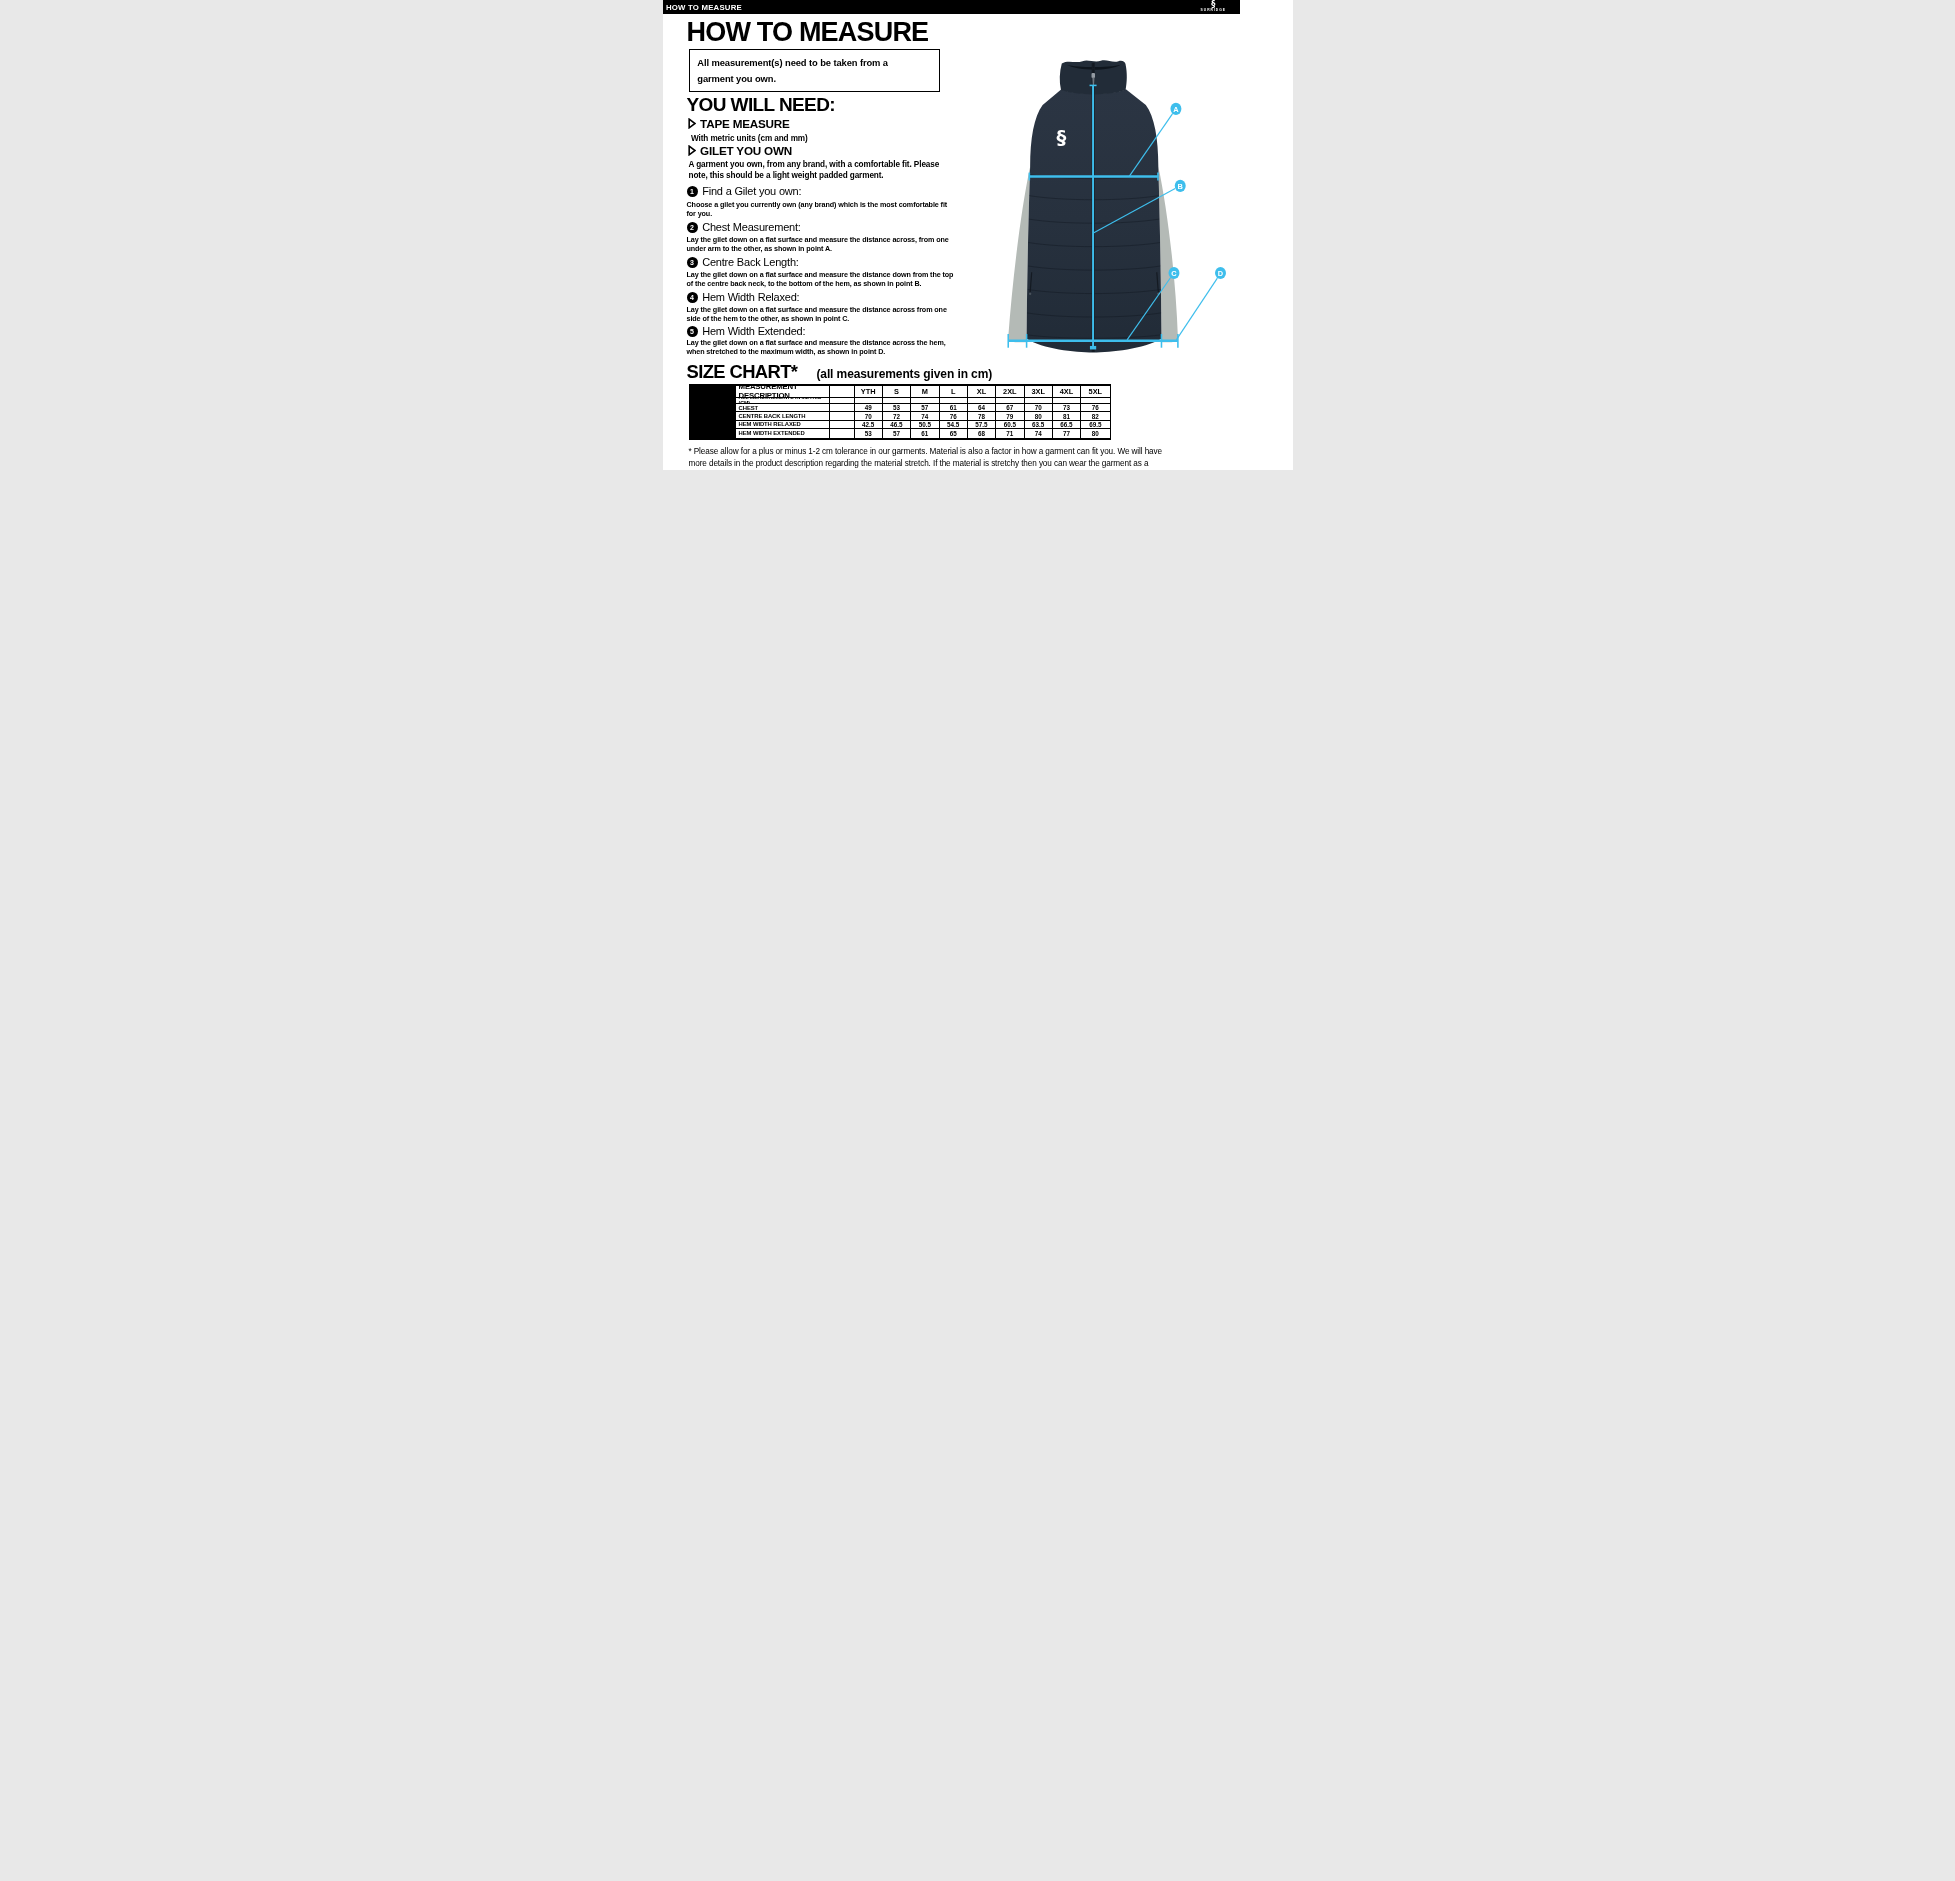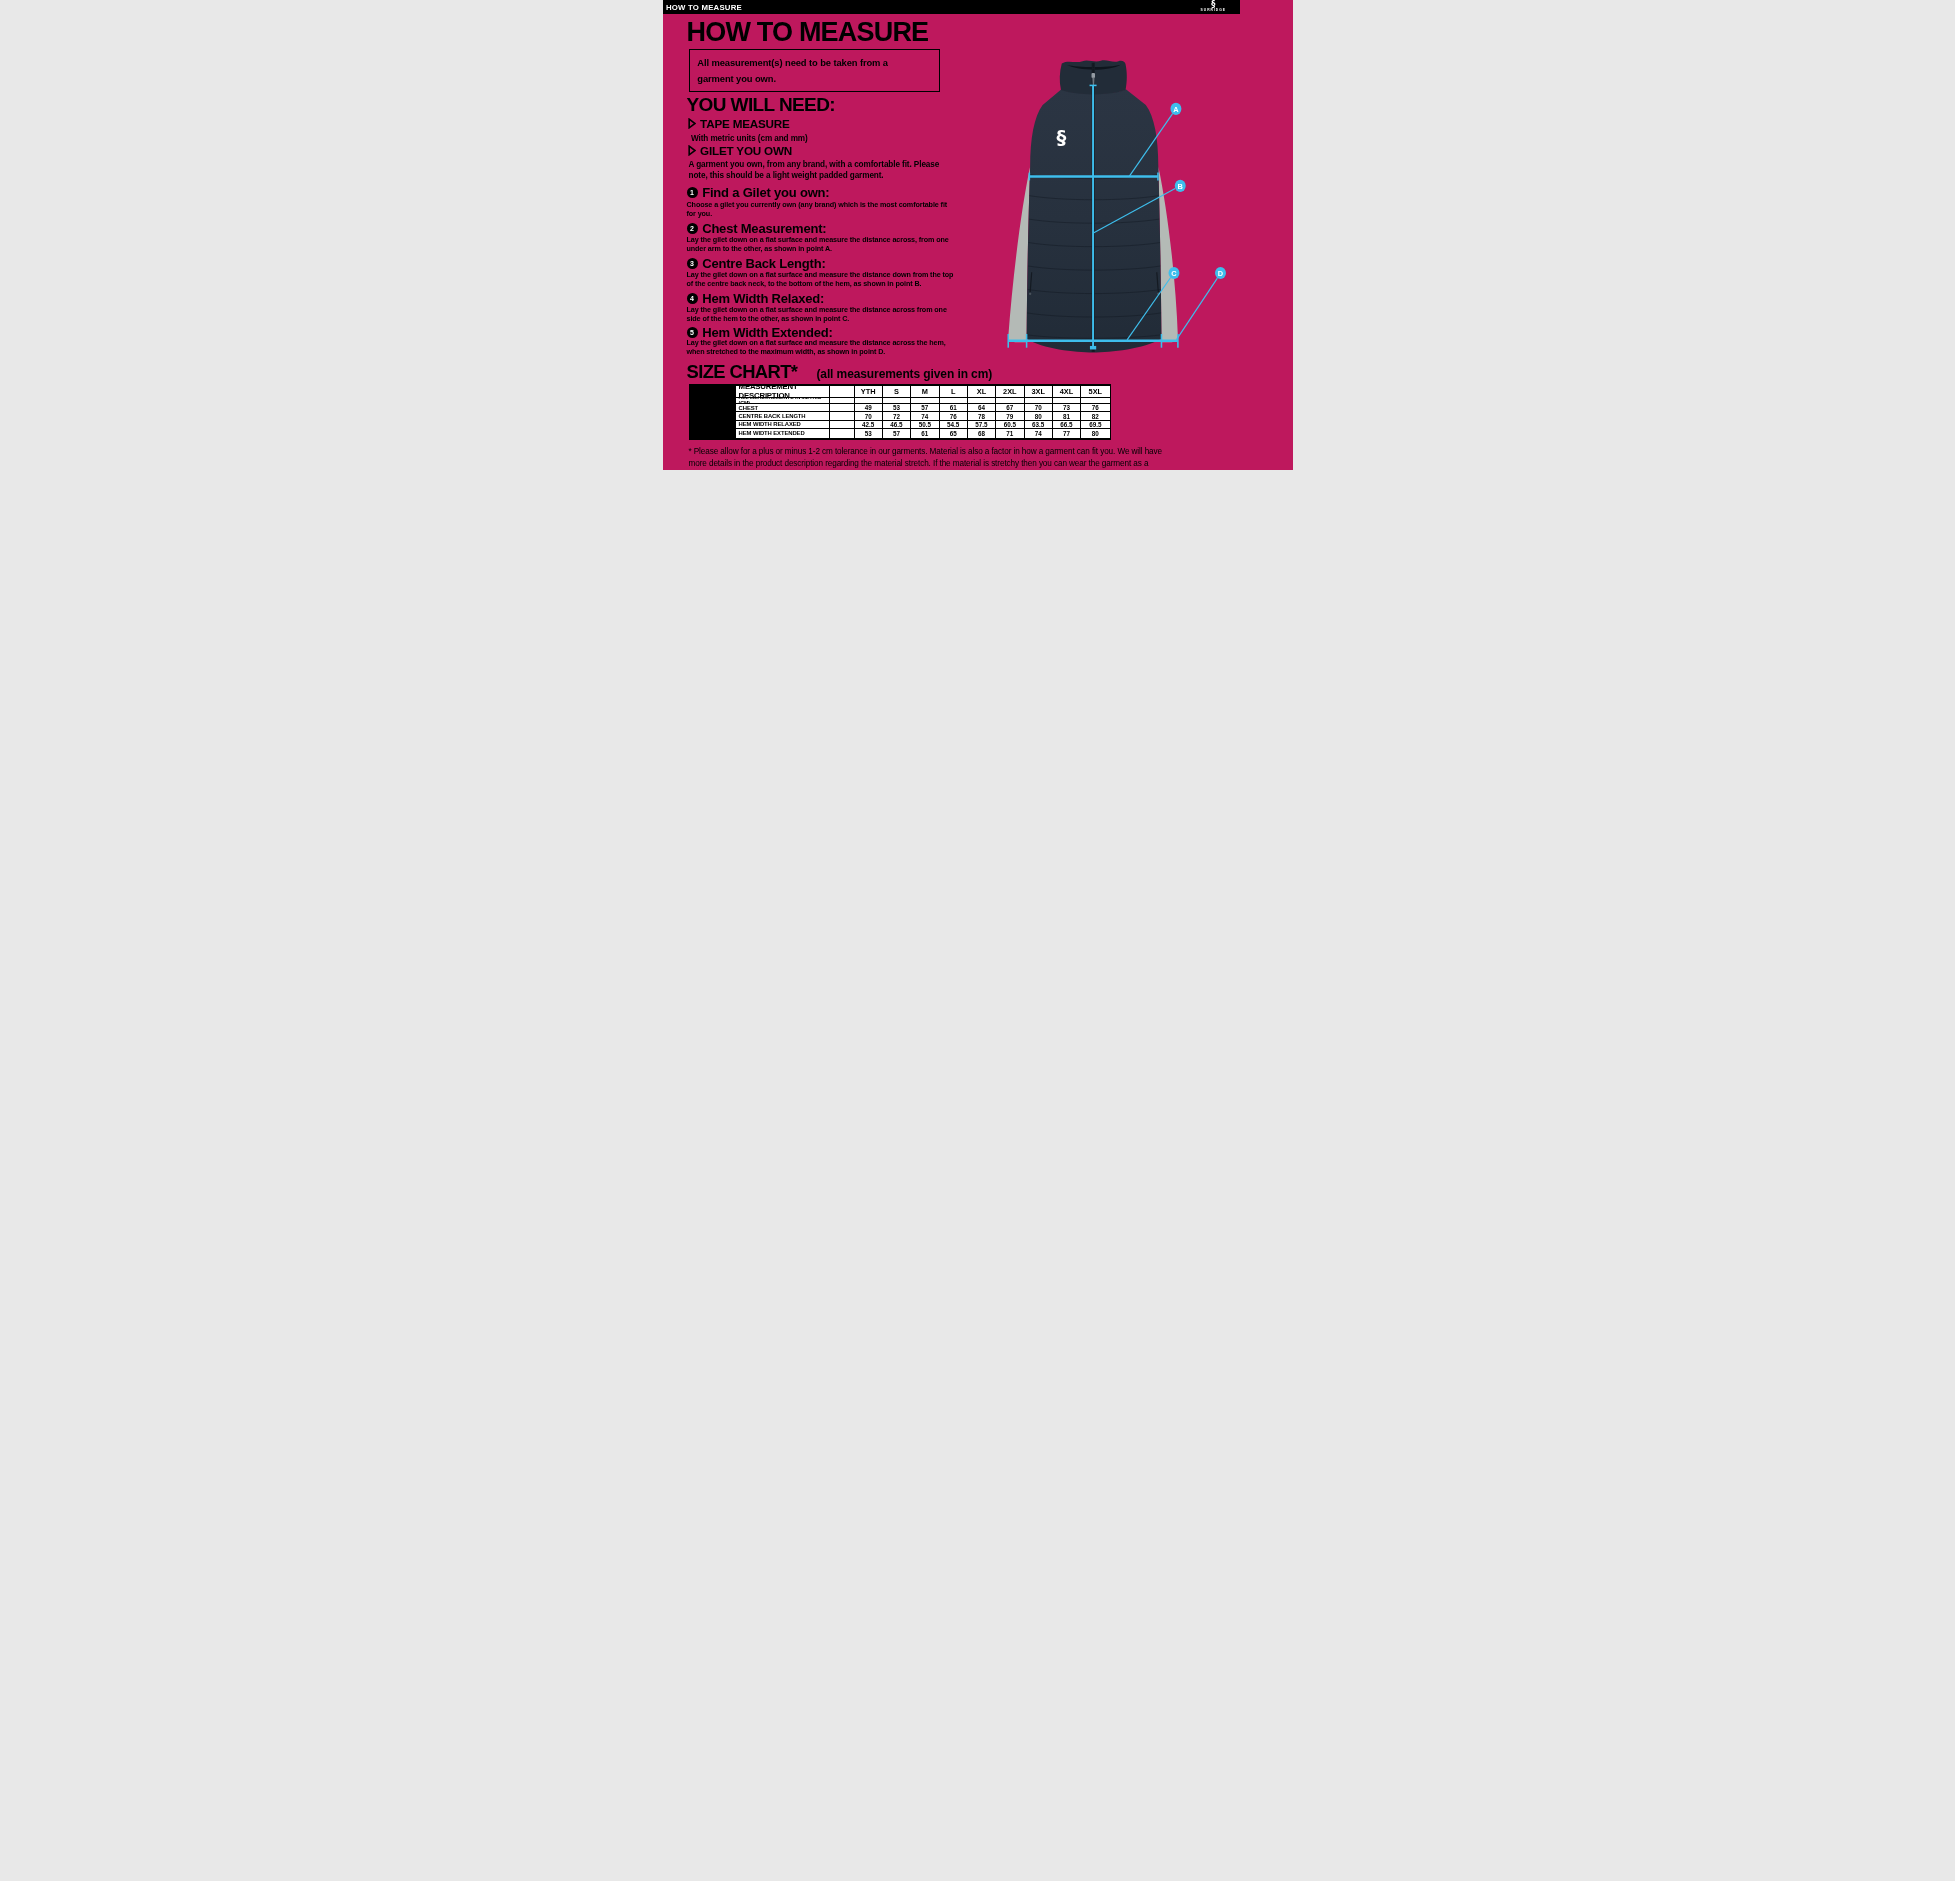--- a/index.html
+++ b/index.html
@@ -1,19 +1,19 @@
 <!DOCTYPE html>
 <html style="font-size:6.3px"><head>
 <meta charset="utf-8">
 <style>
   html,body{margin:0;padding:0;background:#e8e8e8;}
   *{box-sizing:border-box;}
   #page{
     position:relative;width:630px;height:470px;margin:0 auto;
-    background:#be185d;overflow:hidden;
+    background:#ffffff;overflow:hidden;
     font-family:"Liberation Sans",sans-serif;color:#000;
   }
   
   .topbar{position:absolute;left:0;top:0;width:577px;height:14px;background:#000;}
   .topbar-title{
     position:absolute;left:3.5px;top:50%;transform:translateY(-50%);
     color:#fff;font-size:7.8px;font-weight:700;letter-spacing:0.2px;white-space:nowrap;
   }
   .topbar-logo{position:absolute;right:4.7px;top:0.4px;width:43px;height:13.3px;text-align:center;color:#fff;}
   .topbar-logo .s-glyph{display:block;font-family:"DejaVu Sans",sans-serif;font-weight:700;font-size:8.2px;line-height:8.2px;}
@@ -39,21 +39,21 @@
   #need-item-0{top:117px;}
   #need-note-0{left:28.5px;top:133px;}
   #need-item-1{top:144px;text-align:right;}
   #need-note-1{left:26px;top:159px;width:325px;}
   
   .step-head{position:absolute;left:24px;display:flex;align-items:center;gap:4.7px;}
   .step-num{
     flex:0 0 auto;width:11px;height:11px;border-radius:50%;background:#000;color:#fff;
     display:flex;align-items:center;justify-content:center;font-size:7px;font-weight:700;
   }
-  .step-title{font-size:13px;font-weight:700;letter-spacing:-0.2px;white-space:nowrap;}
+  .step-title{font-size:11px;font-weight:400;letter-spacing:-0.2px;white-space:nowrap;}
   .step-body{position:absolute;left:24px;width:328px;font-size:7.2px;font-weight:700;line-height:8.8px;white-space:pre-line;letter-spacing:-0.1px;}
   #step-head-0{top:185px;} #step-body-0{top:201px;}
   #step-head-1{top:221px;} #step-body-1{top:236px;}
   #step-head-2{top:256px;} #step-body-2{top:271px;}
   #step-head-3{top:291px;} #step-body-3{top:306px;}
   #step-head-4{top:325px;} #step-body-4{top:339px;}
   
   .size-head{position:absolute;left:24px;top:363px;display:flex;align-items:baseline;gap:19px;}
   .size-title{font-size:18.4px;font-weight:700;letter-spacing:-0.6px;line-height:1;}
   .size-subtitle{font-size:12px;font-weight:700;letter-spacing:-0.1px;}

